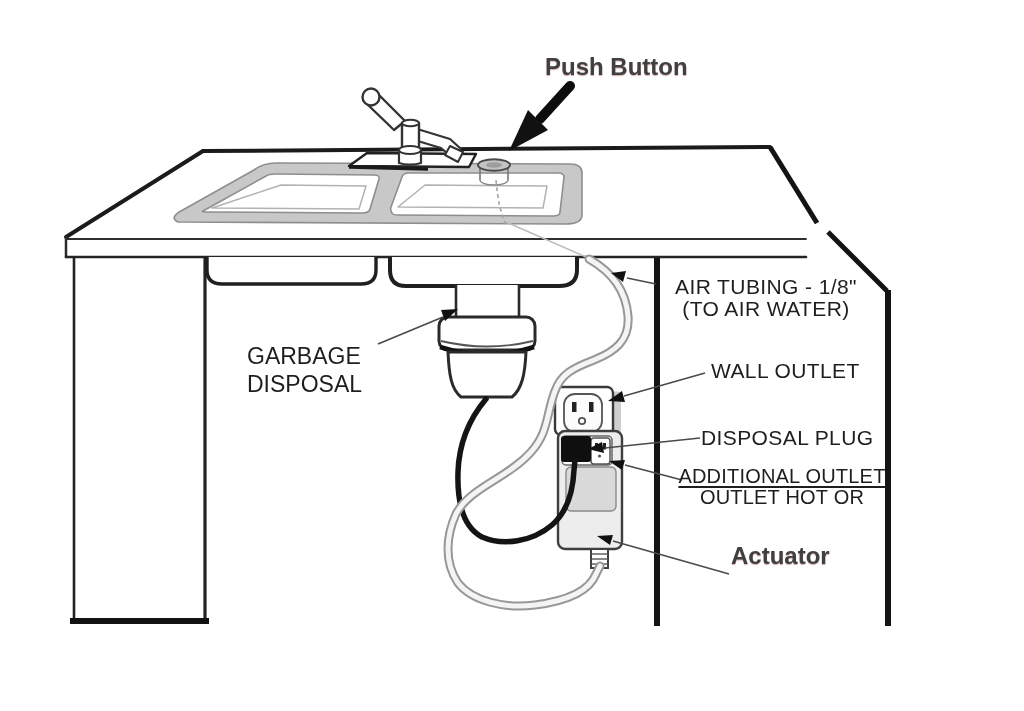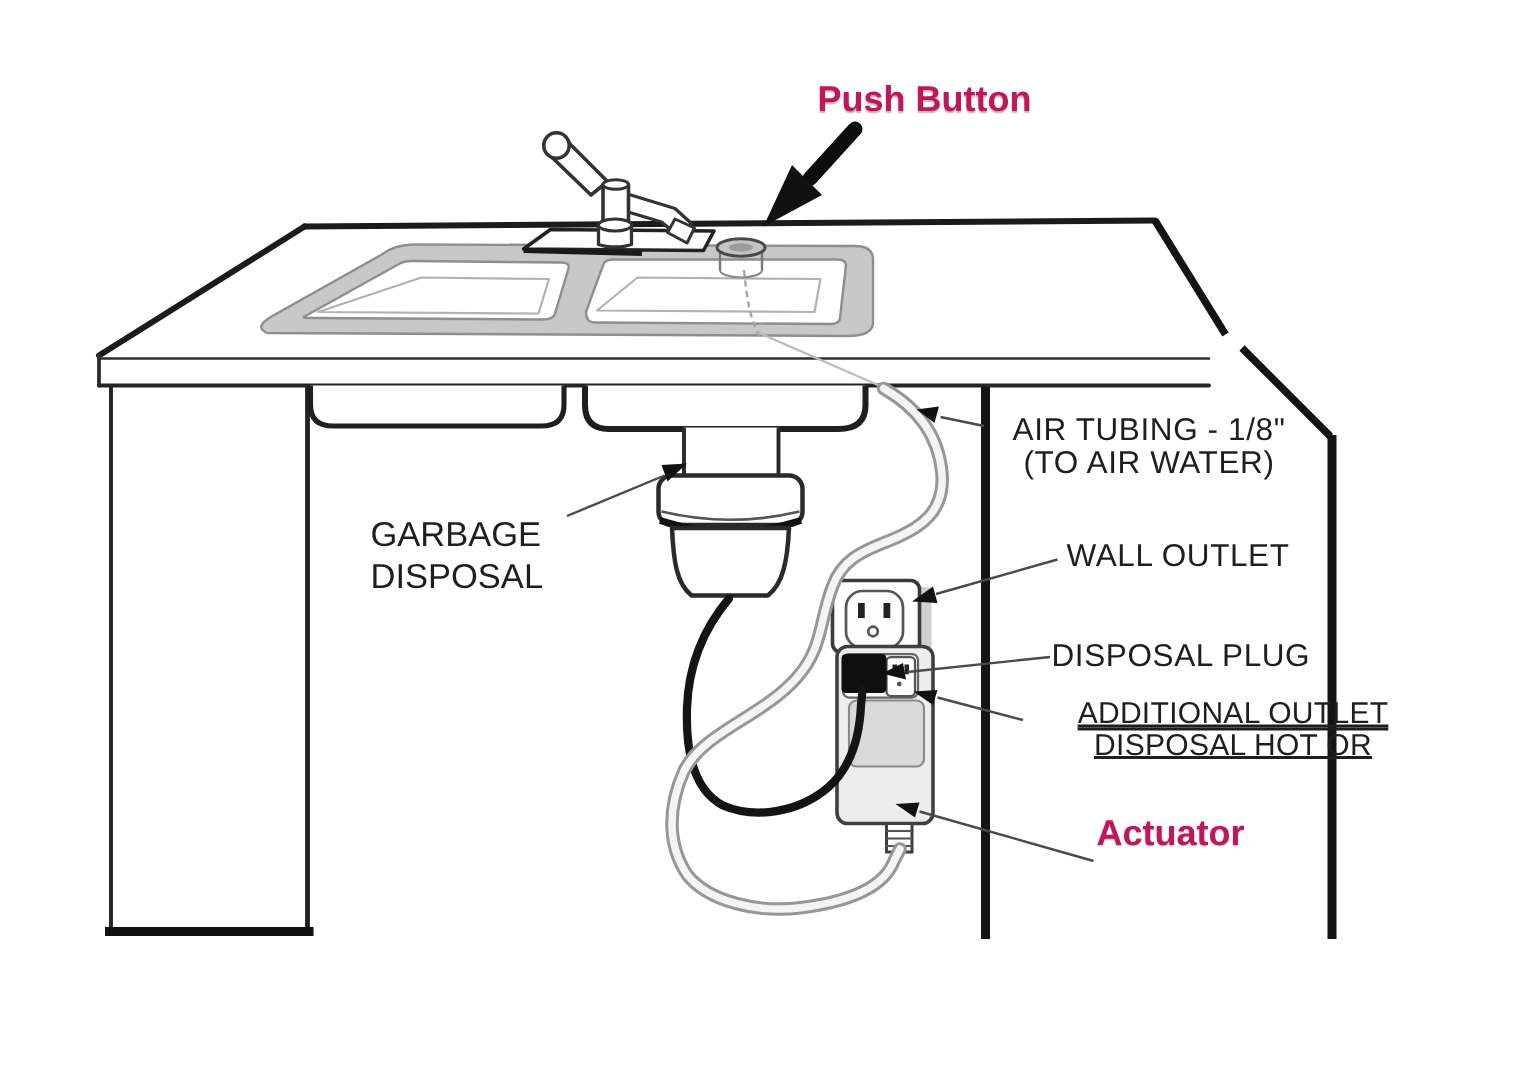--- a/index.html
+++ b/index.html
@@ -1,32 +1,32 @@
 <!DOCTYPE html>
 <html><head>
 <meta charset="utf-8">
 <style>
   html,body{margin:0;padding:0;background:#fff;}
   .stage{position:relative;width:1024px;height:711px;background:#ffffff;overflow:hidden;
          font-family:"Liberation Sans",sans-serif;}
   .stage svg{position:absolute;left:0;top:0;}
   .lbl{position:absolute;color:#1e1e1e;white-space:nowrap;line-height:1.05;}
   .lbl.center{text-align:center;}
-  .red-lbl{position:absolute;color:#be185d;font-weight:bold;font-size:24px;white-space:nowrap;
+  .red-lbl{position:absolute;color:#404040;font-weight:bold;font-size:24px;white-space:nowrap;
            text-shadow:0 1px 1px rgba(130,20,20,0.35);}
   .caps{font-size:21px;letter-spacing:0.4px;}
   .caps-sm{font-size:20px;letter-spacing:0.2px;}
   .u{text-decoration:underline;text-underline-offset:3px;}
   .wide{letter-spacing:1.3px;}
   #push-button-label{left:545px;top:53px;}
   #garbage-label{left:247px;top:342px;font-size:23px;line-height:28px;}
   #air-tubing-label{left:660px;top:276px;width:212px;}
   #wall-outlet-label{left:711px;top:360px;}
   #disposal-plug-label{left:701px;top:427px;}
-  #additional-outlet-label{left:712px;top:466px;width:220px;line-height:20.5px;text-decoration:underline;}
+  #additional-outlet-label{left:672px;top:466px;width:220px;line-height:20.5px;}
   #actuator-label{left:731px;top:542px;}
 </style>
 </head>
 <body>
 
 <div class="stage">
 
 <svg width="1024" height="711" viewBox="0 0 1024 711">
 
   <g stroke-linecap="round">
@@ -158,17 +158,17 @@
     <div>AIR TUBING - 1/8"</div>
     <div>(TO AIR WATER)</div>
   </div>
 
   <div class="lbl caps" id="wall-outlet-label">WALL OUTLET</div>
 
   <div class="lbl caps" id="disposal-plug-label">DISPOSAL PLUG</div>
 
   <div class="lbl center caps-sm" id="additional-outlet-label">
     <div class="u">ADDITIONAL OUTLET</div>
-    <div>DISPOSAL HOT OR</div>
+    <div>OUTLET HOT OR</div>
   </div>
 
   <div class="red-lbl" id="actuator-label">Actuator</div>
 </div>
 
 </body></html>

